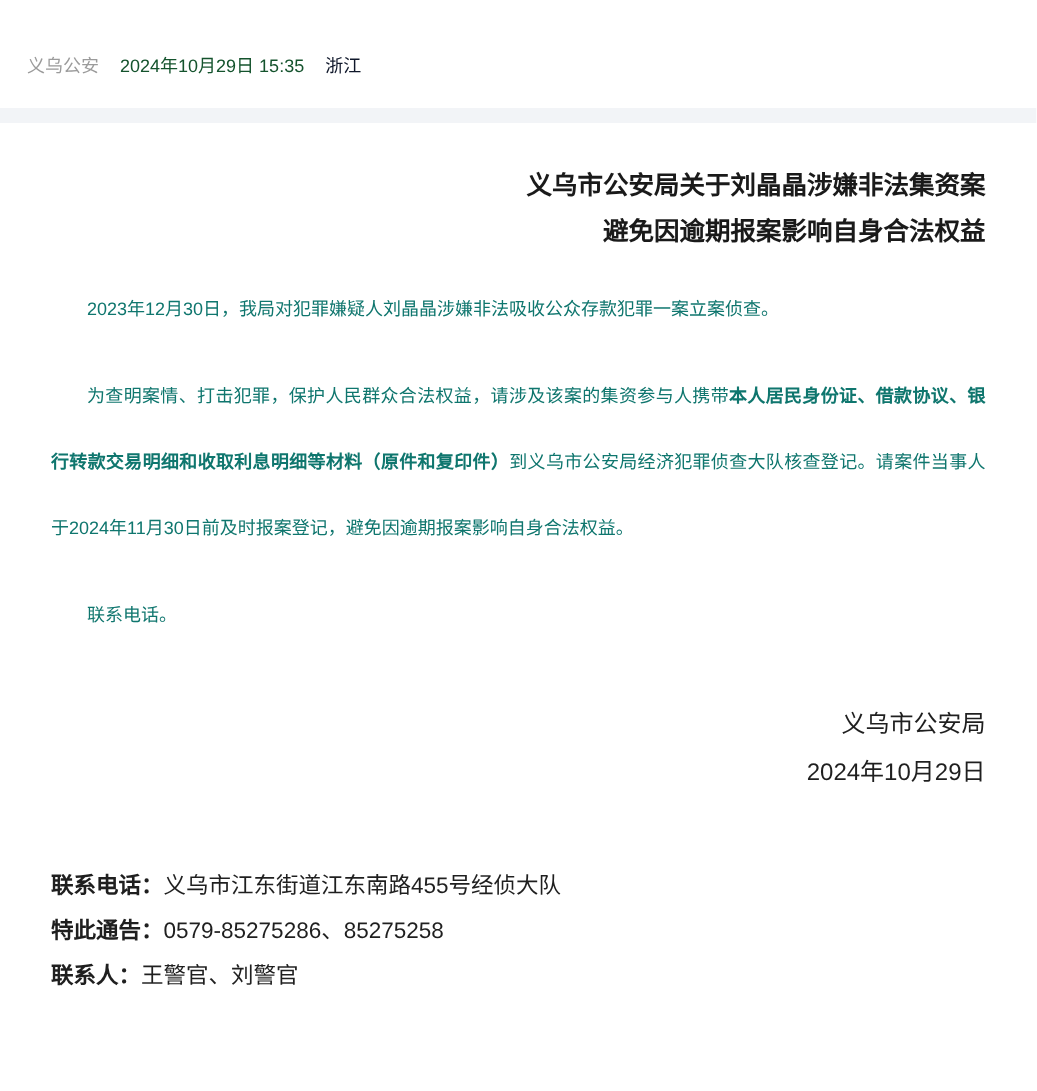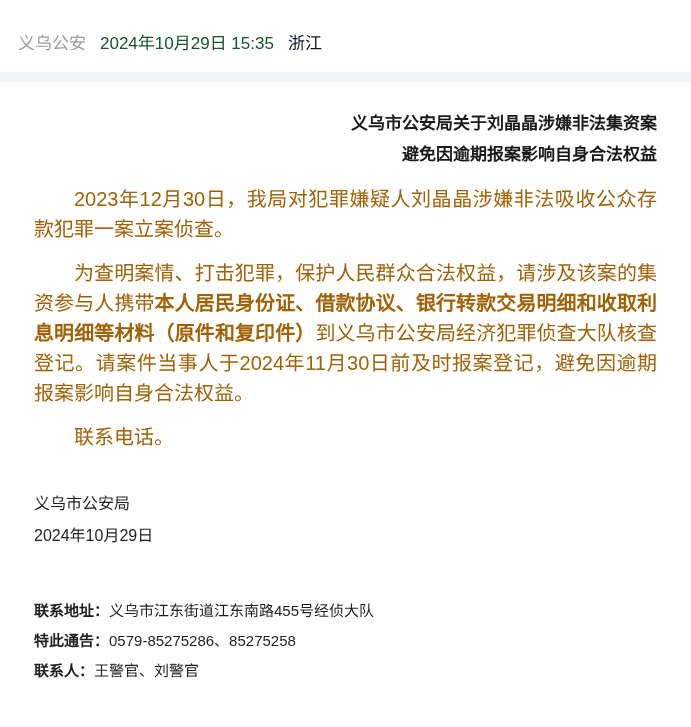--- a/index.html
+++ b/index.html
@@ -32,21 +32,21 @@
     color: #1a1a1a;
     letter-spacing: 0.2px;
     margin: 0;
   }
   .meta {
     margin-top: 18px;
     margin-bottom: 0;
     display: flex;
     align-items: center;
     gap: 14px;
-    font-size: 17px;
+    font-size: 12px;
     color: #9b9b9b;
     line-height: 20px;
     padding-bottom: 18px;
   }
   .meta .source { color: #9b9b9b; }
   .meta .time { color: #14532d; }
   .meta .region { color: #0f172a; }
 
   
   .band {
@@ -65,31 +65,32 @@
     text-align: right;
     font-size: 17px;
     font-weight: 700;
     line-height: 31px;
     color: #1a1a1a;
     margin: 0 0 10px 0;
   }
   .doc-title .line { display: block; }
 
   .para {
-    font-size: 20px;
-    line-height: 30px;
-    color: #a16207;
+    font-size: 12px;
+    line-height: 44px;
+    color: #0f766e;
     margin: 14px 0 0 0;
     text-indent: 2em;
     text-align: justify;
   }
   .para b, .para strong { font-weight: 700; }
 
   .sign {
     margin-top: 36px;
+    text-align: right;
     font-size: 16px;
     line-height: 32px;
     color: #1f1f1f;
   }
   .sign .line { display: block; }
 
   .contacts {
     margin-top: 44px;
     font-size: 15px;
     line-height: 30px;
@@ -127,19 +128,19 @@
     <p class="para"><span>为查明案情、打击犯罪，保护人民群众合法权益，请涉及该案的集资参与人携带</span><b>本人居民身份证、借款协议、银行转款交易明细和收取利息明细等材料（原件和复印件）</b><span>到义乌市公安局经济犯罪侦查大队核查登记。请案件当事人于2024年11月30日前及时报案登记，避免因逾期报案影响自身合法权益。</span></p>
 
     <p class="para">联系电话。</p>
 
     <div class="sign">
       <span class="line">义乌市公安局</span>
       <span class="line">2024年10月29日</span>
     </div>
 
     <div class="contacts">
-      <span class="row"><span class="label">联系地址：</span><span class="value">义乌市江东街道江东南路455号经侦大队</span></span>
+      <span class="row"><span class="label">联系电话：</span><span class="value">义乌市江东街道江东南路455号经侦大队</span></span>
       <span class="row"><span class="label">特此通告：</span><span class="value">0579-85275286、85275258</span></span>
       <span class="row"><span class="label">联系人：</span><span class="value">王警官、刘警官</span></span>
     </div>
 
   </div>
 </div>
 
 </body></html>

